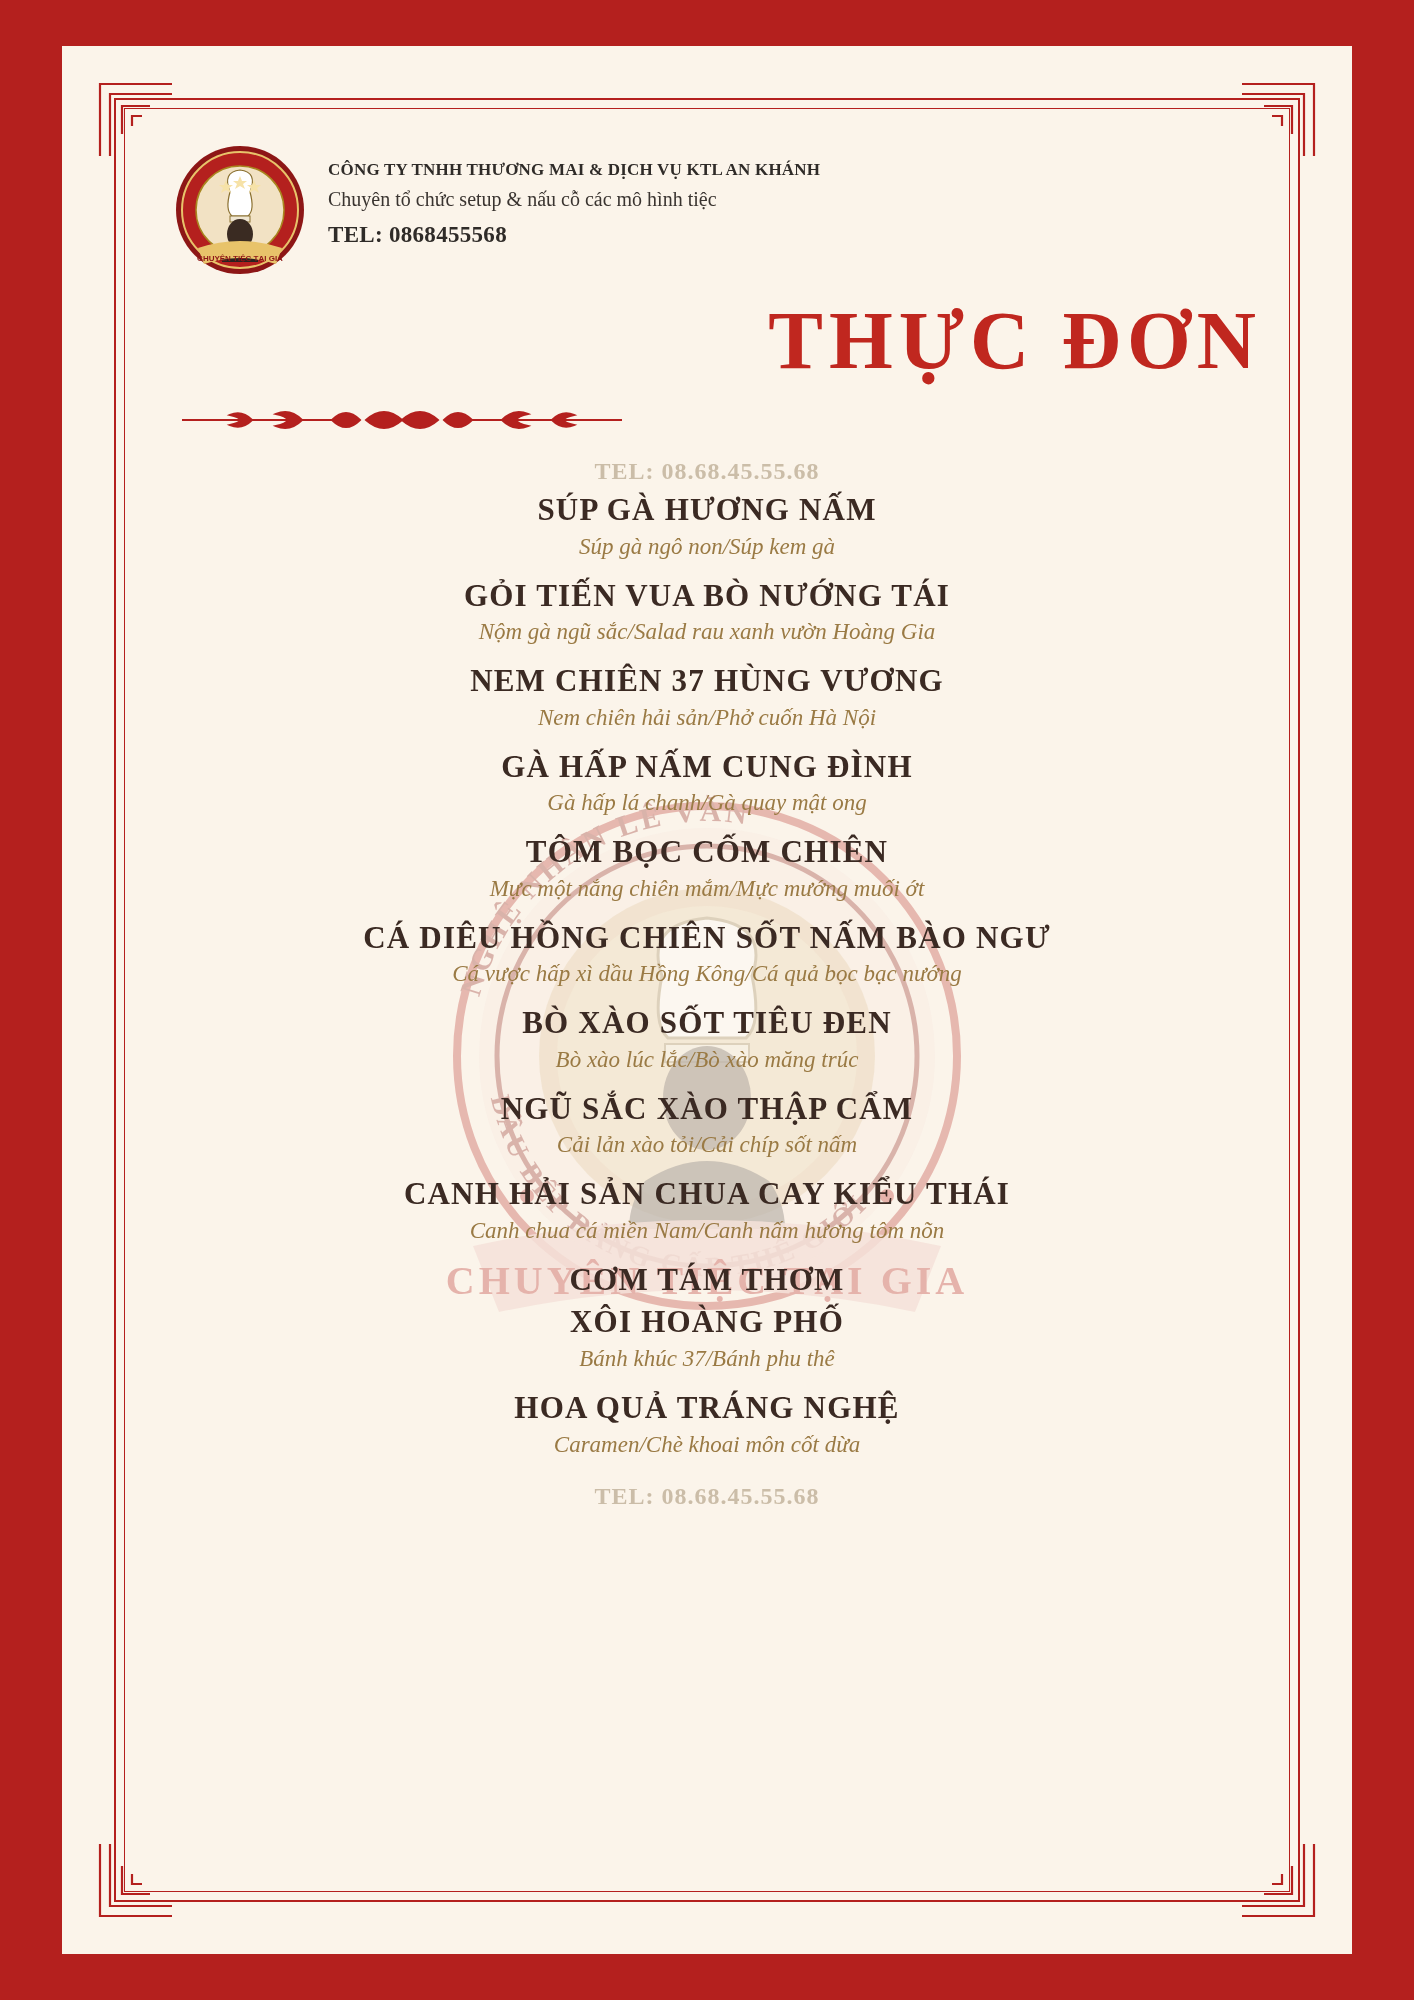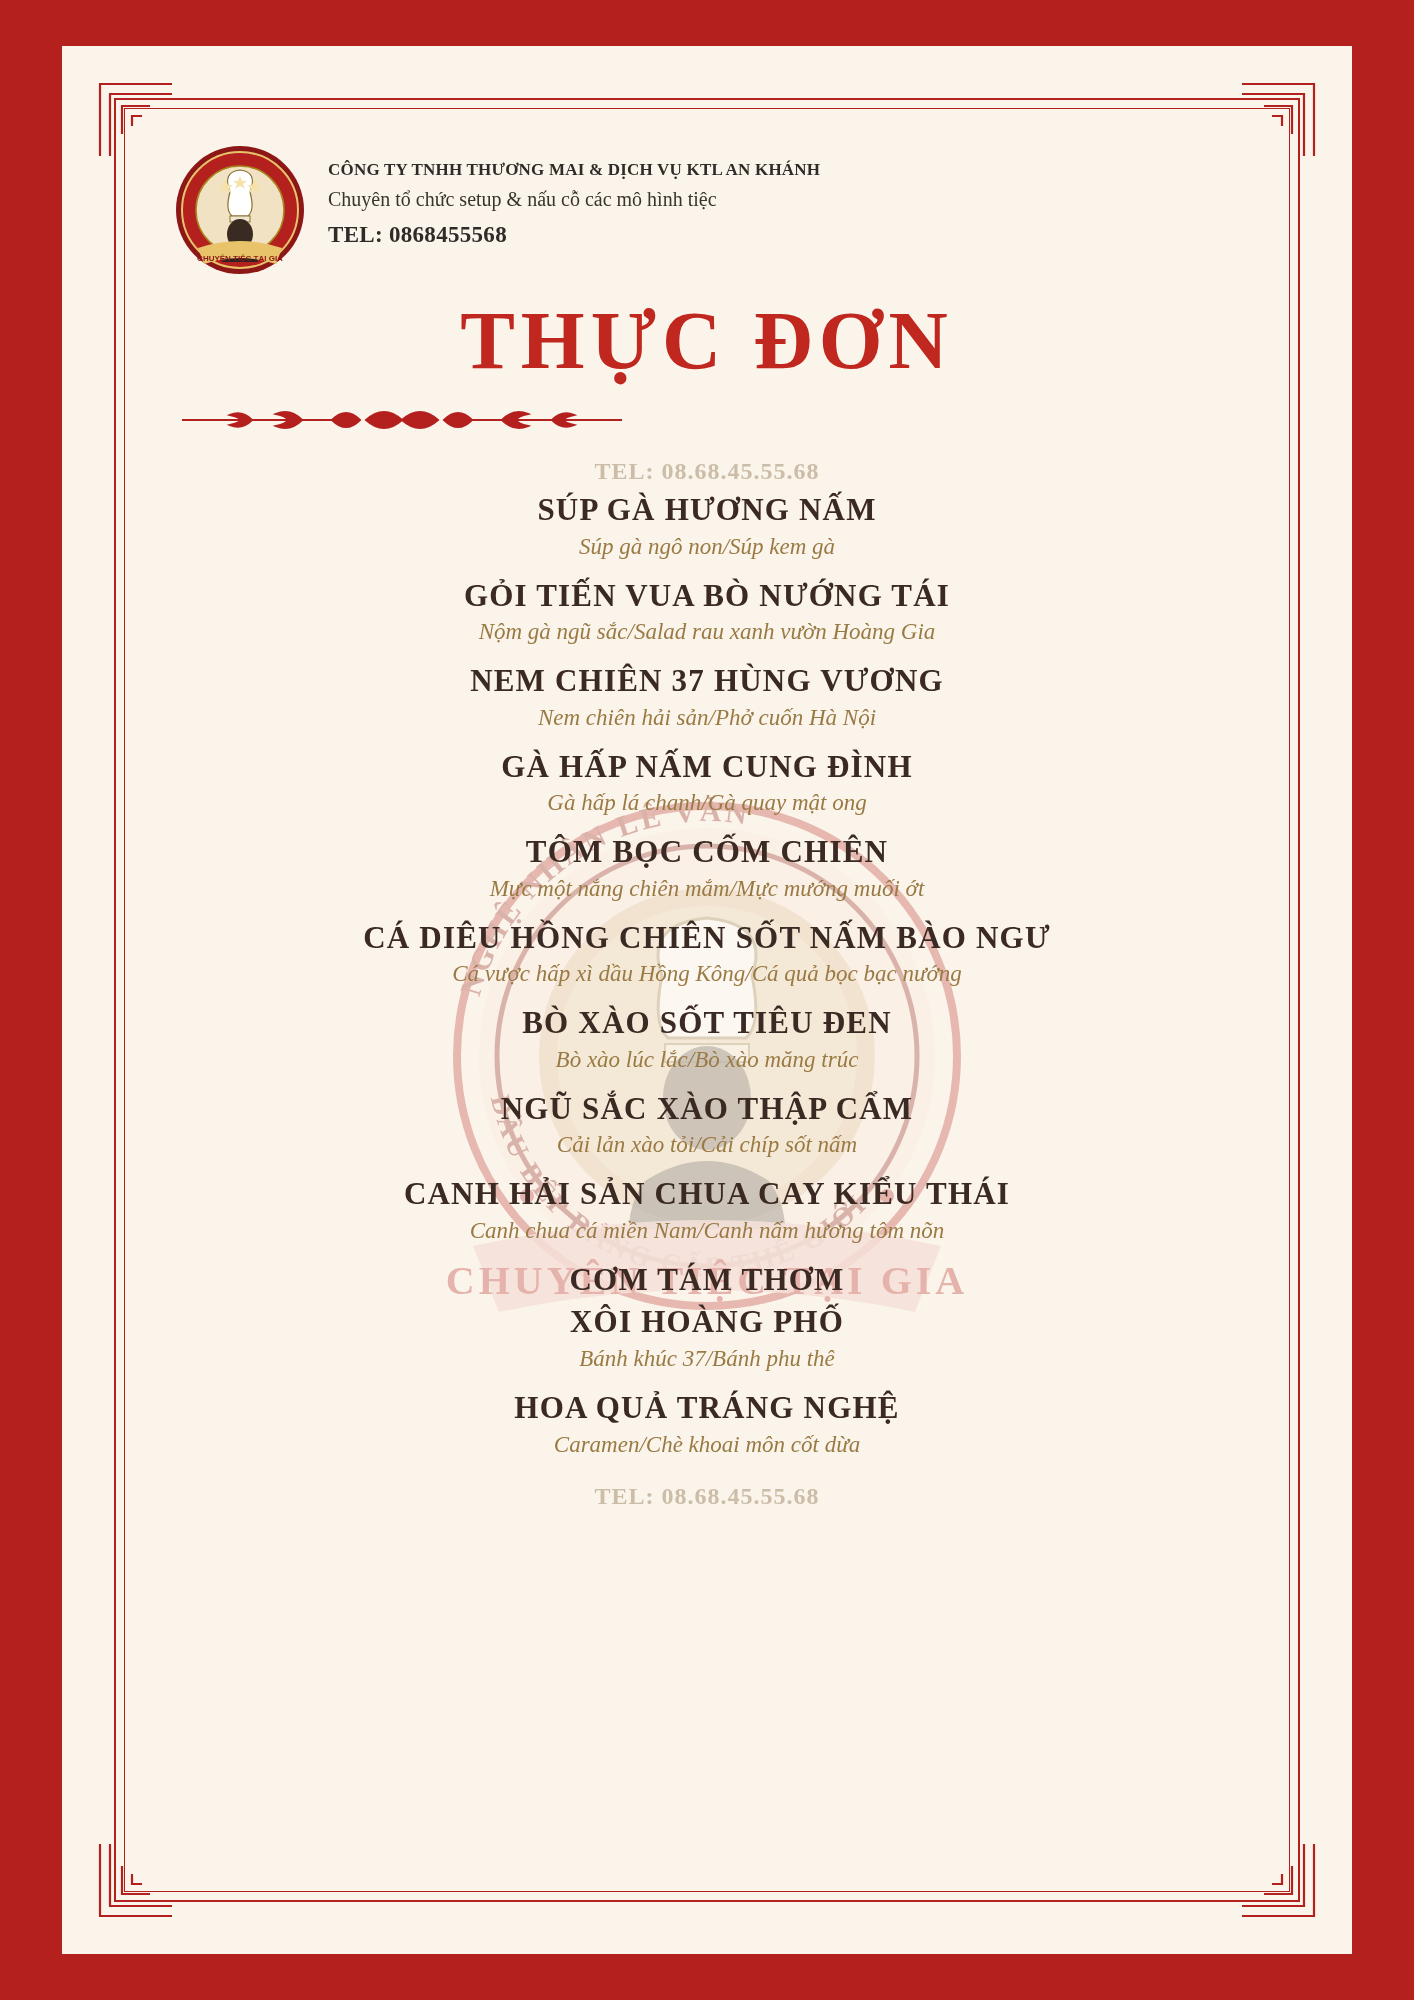--- a/index.html
+++ b/index.html
@@ -118,21 +118,21 @@
   .tel-top {
     font-weight: bold;
     font-size: 23px;
     color: #2f2b28;
     margin-top: 11px;
     letter-spacing: 0.3px;
   }
 
   
   .title {
-    text-align: center;
+    text-align: right;
     font-size: 82px;
     font-weight: bold;
     color: #c0271f;
     letter-spacing: 6px;
     margin-top: 22px;
     line-height: 1.05;
     font-family: "Liberation Serif", serif;
   }
 
   .divider {

